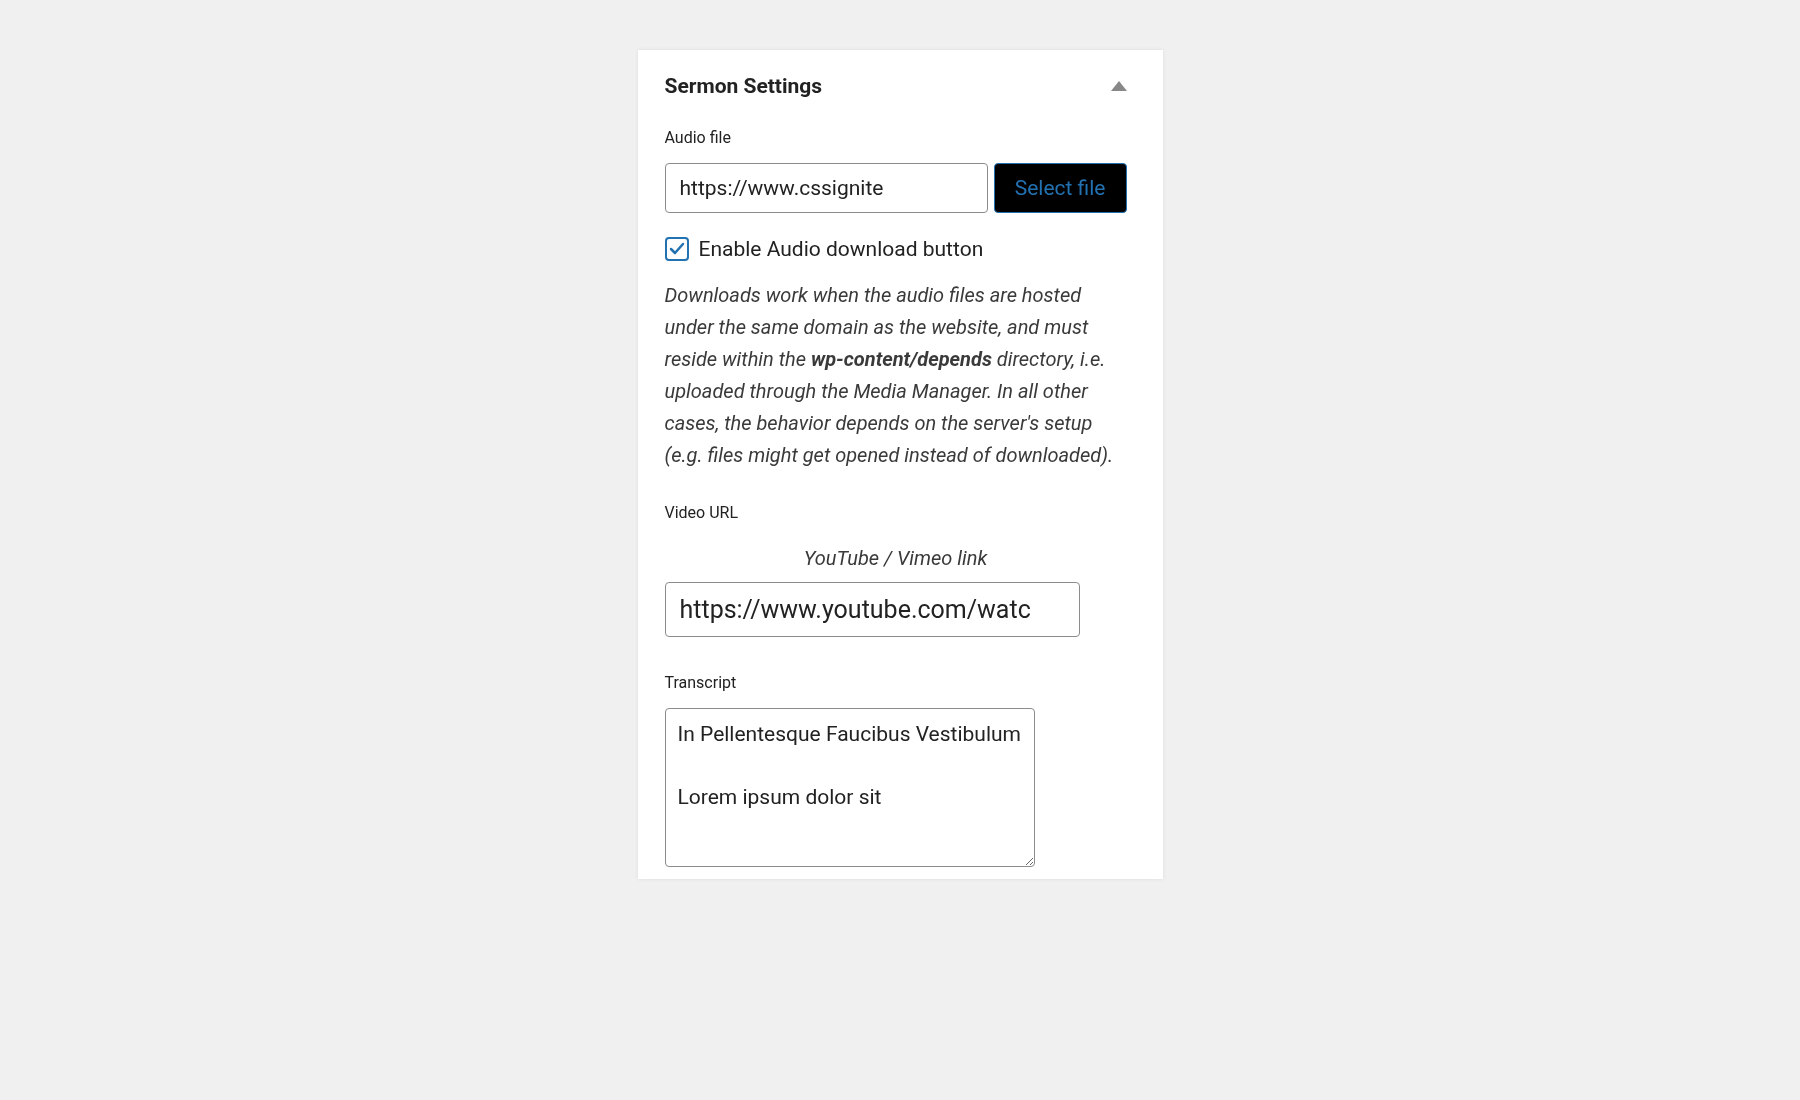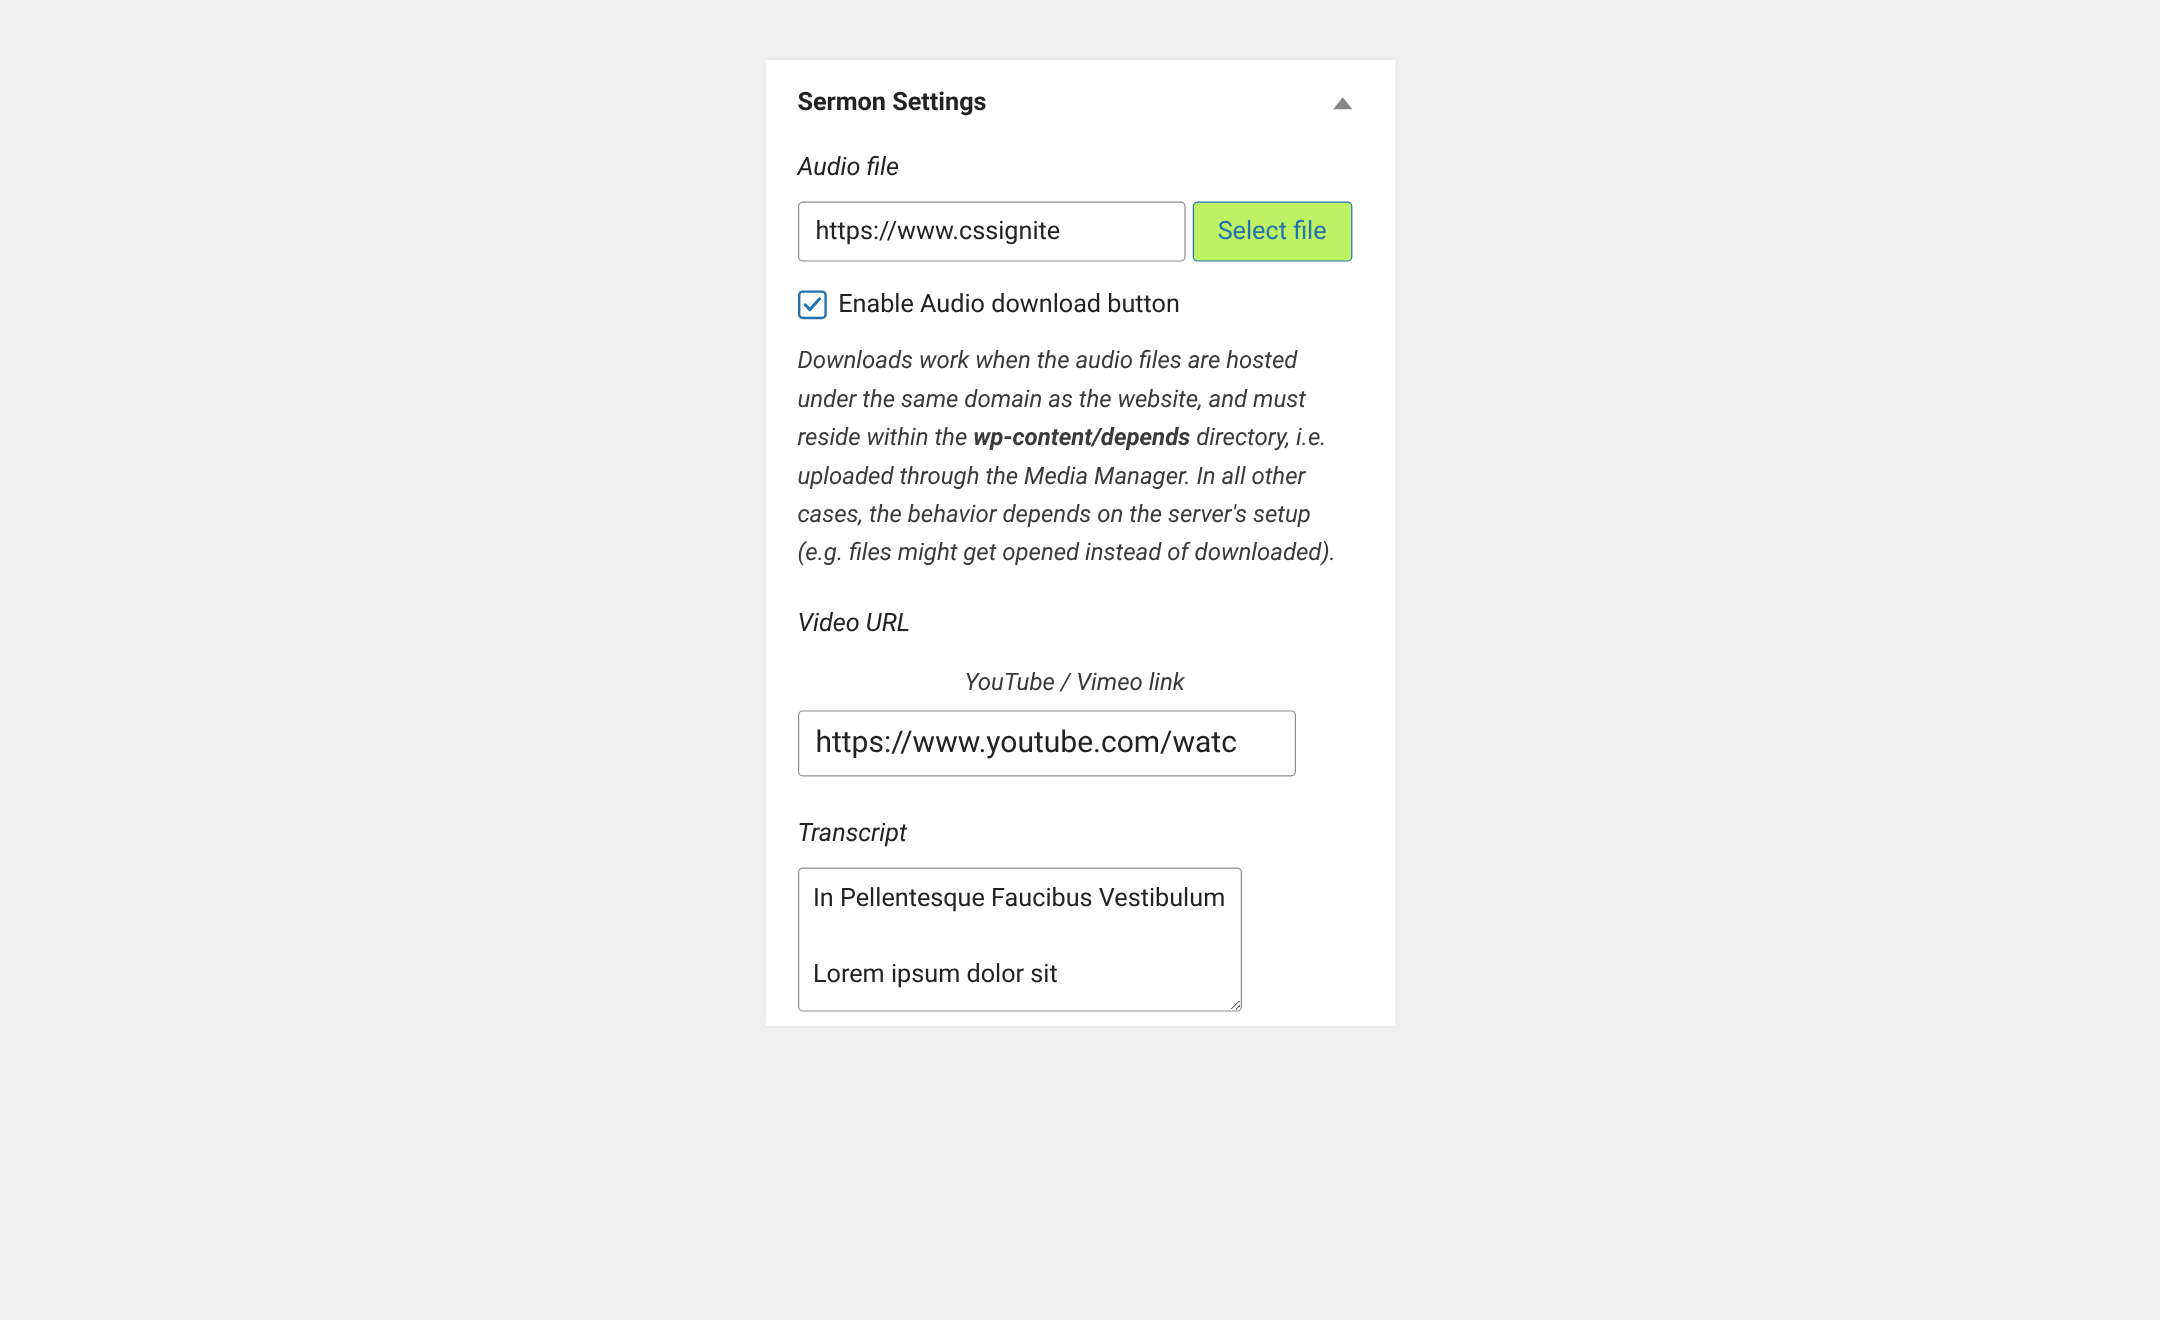--- a/index.html
+++ b/index.html
@@ -37,46 +37,45 @@
       color: #222;
     }
     .collapse-icon {
       width: 0;
       height: 0;
       border-left: 8px solid transparent;
       border-right: 8px solid transparent;
       border-bottom: 10px solid #888;
     }
     .field-label {
-      font-size: 21px;
+      font-size: 16px;
       color: #222;
       margin-bottom: 16px;
       display: block;
-      font-style: italic;
     }
     .input-row {
       display: flex;
       gap: 0;
       margin-bottom: 24px;
     }
     .text-input {
       flex: 1;
       font-size: 21px;
       padding: 12px 14px;
       border: 1px solid #8c8c8c;
       border-radius: 4px;
       color: #222;
       font-family: inherit;
       min-width: 0;
     }
     .select-btn {
       font-size: 21px;
       padding: 12px 20px;
       border: 1px solid #2271b1;
-      background: #bef264;
+      background: #000000;
       color: #2271b1;
       border-radius: 4px;
       margin-left: 6px;
       cursor: pointer;
       font-family: inherit;
       white-space: nowrap;
     }
     .checkbox-row {
       display: flex;
       align-items: flex-start;
@@ -125,21 +124,21 @@
       font-size: 25px;
       padding: 12px 14px;
       border: 1px solid #8c8c8c;
       border-radius: 4px;
       color: #222;
       font-family: inherit;
       margin-bottom: 28px;
     }
     .transcript-textarea {
       width: 370px;
-      height: 120px;
+      height: 159px;
       font-size: 21px;
       padding: 10px 12px;
       border: 1px solid #8c8c8c;
       border-radius: 4px;
       color: #222;
       font-family: inherit;
       resize: both;
       line-height: 1.5;
       overflow-y: scroll;
     }

